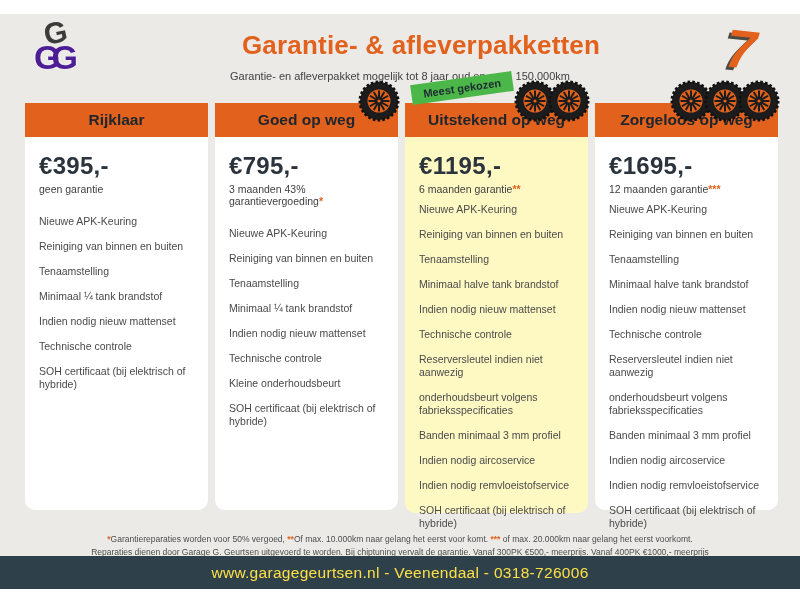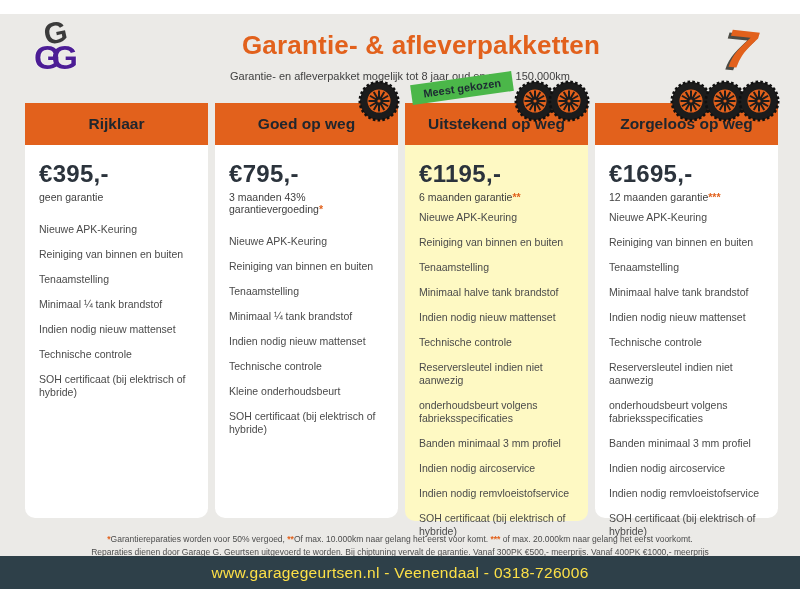--- a/index.html
+++ b/index.html
@@ -42,21 +42,21 @@
   }
 
   
   .cols {
     position:absolute; top:89px; left:25px; width:753px;
     display:grid; grid-template-columns:repeat(4,1fr); gap:7px;
   }
   .col { position:relative; }
   .colhead {
     position:relative; z-index:1;
-    height:42px; background:#E2611C;
+    height:34px; background:#E2611C;
     display:flex; align-items:center; justify-content:center;
     font-size:15.5px; font-weight:700; color:#20262d;
   }
   .colbody {
     background:#ffffff; height:373px; padding:15px 13px 0 14px;
     border-radius:0 0 10px 10px;
   }
   .col.highlight .colbody { background:#fef9c3; height:376px; }
   .price { font-size:24px; font-weight:800; color:#2b333c; letter-spacing:.3px; }
   .pricenote { margin-top:3px; font-size:10.5px; color:#3e3e3e; }

